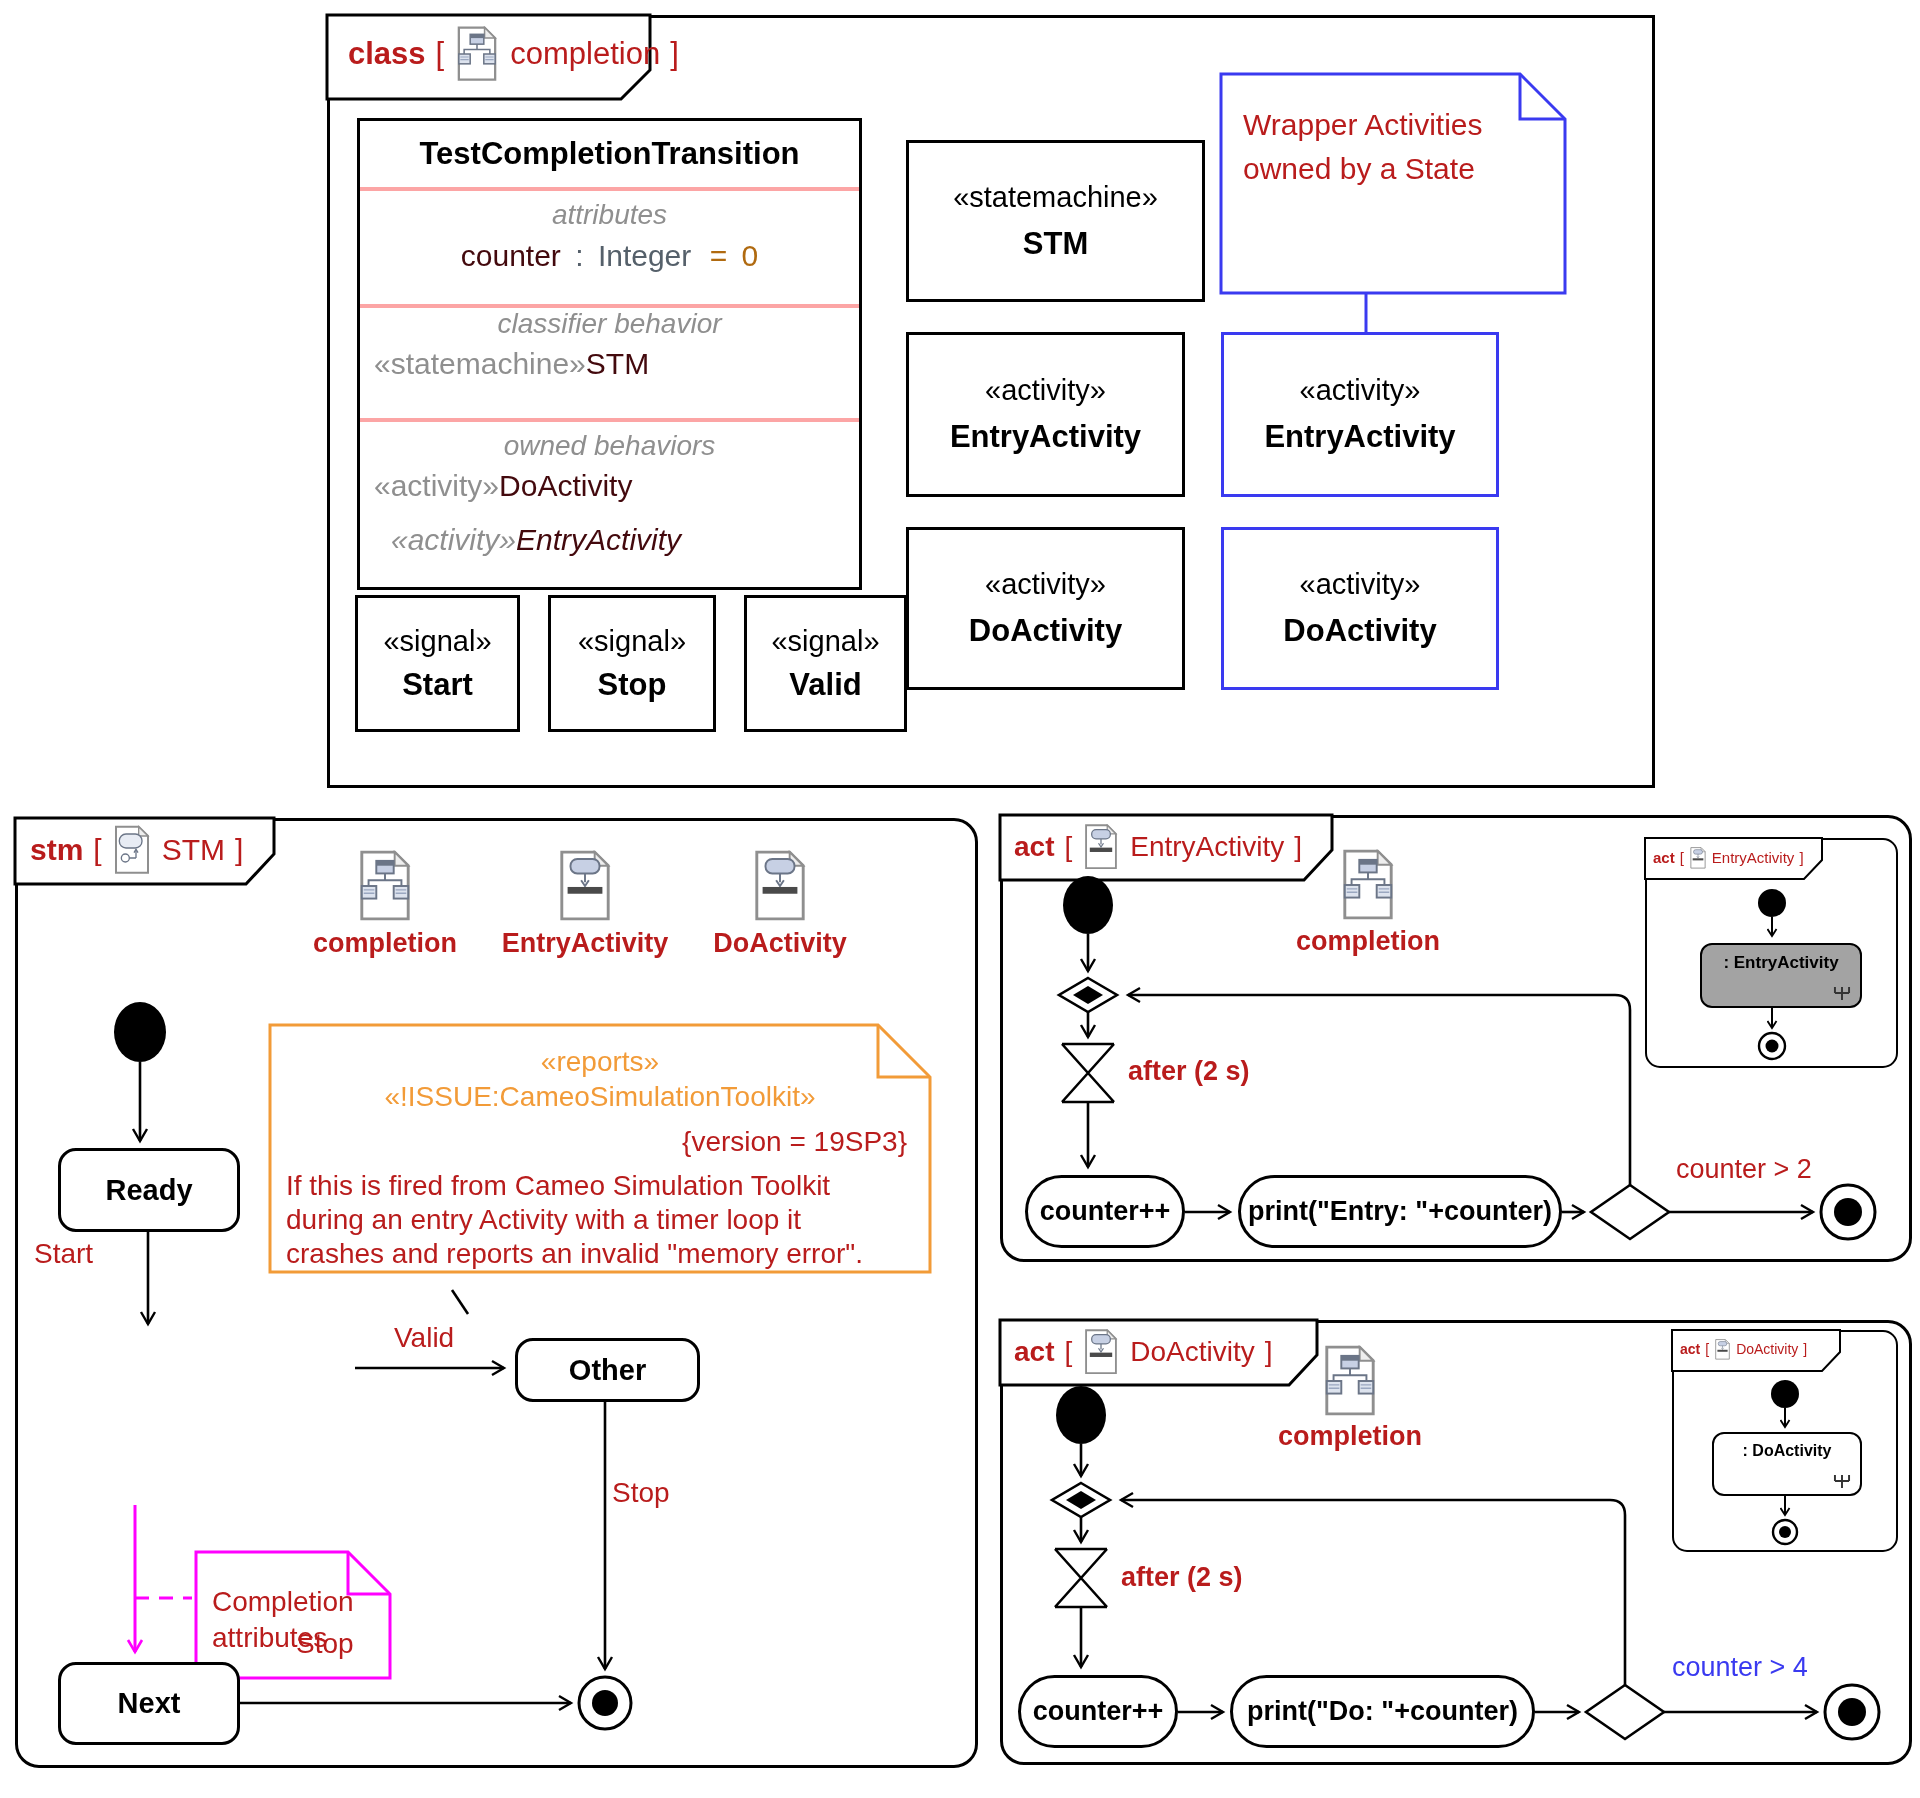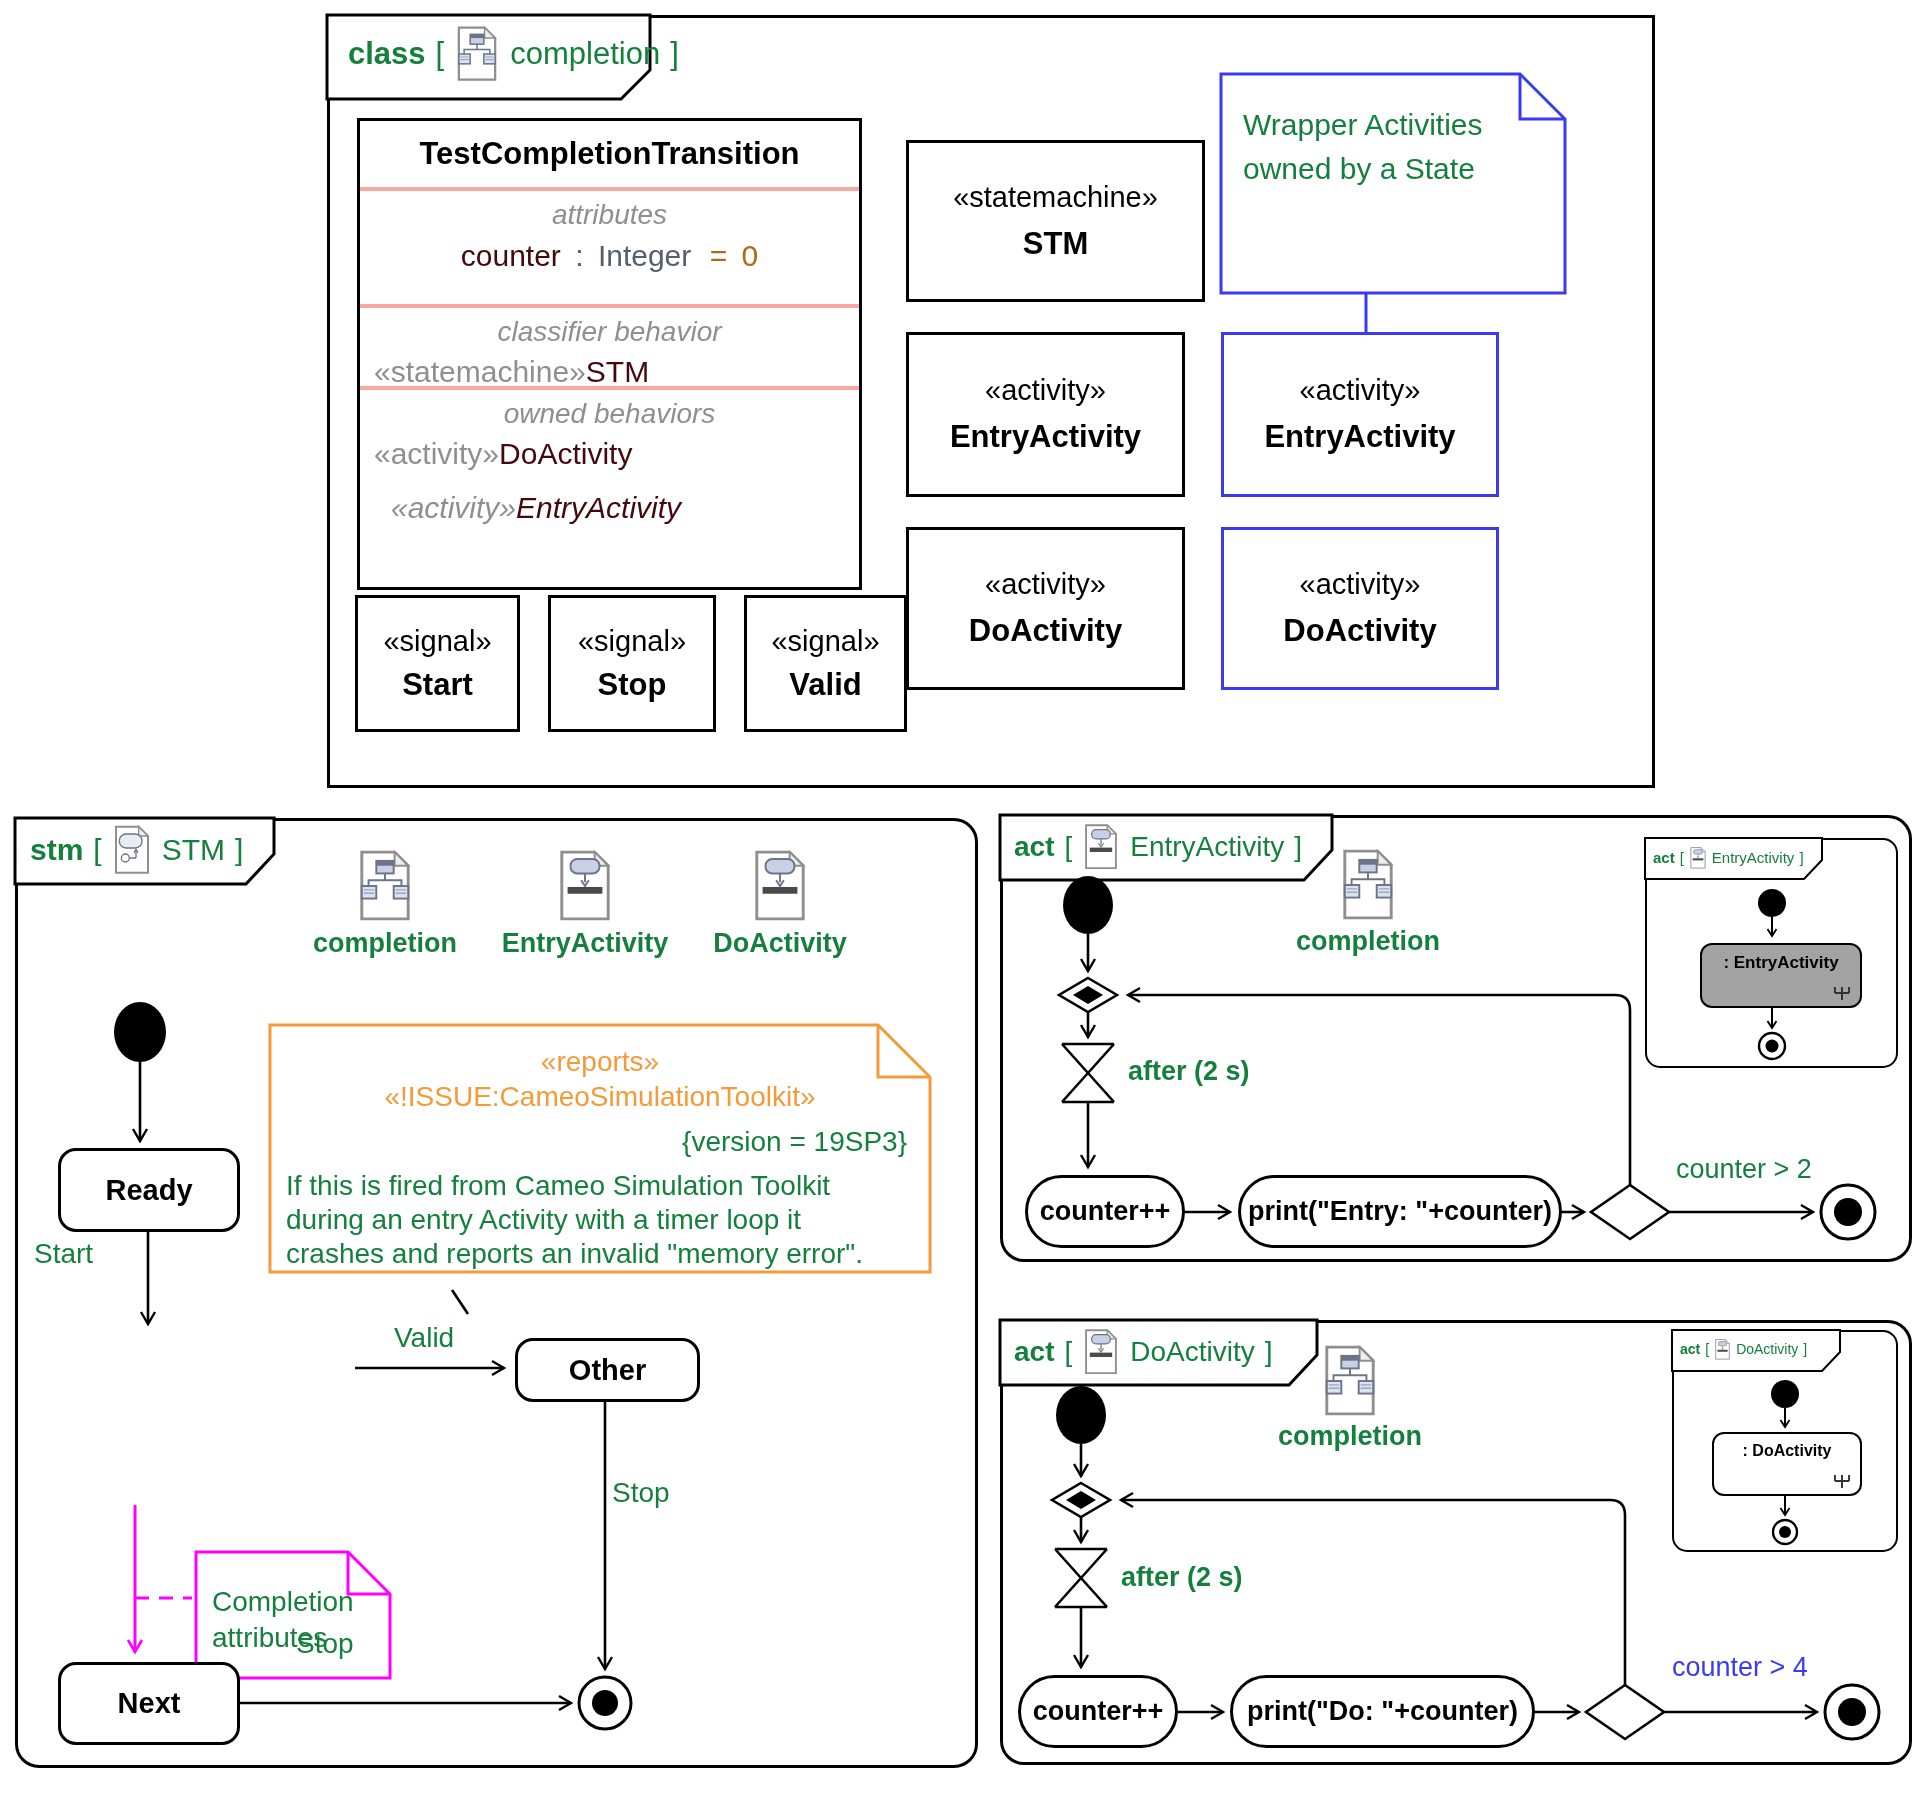--- a/index.html
+++ b/index.html
@@ -1,19 +1,19 @@
 <!DOCTYPE html>
 <html><head>
 <meta charset="utf-8">
 <style>
   html,body{margin:0;padding:0;background:#fff;}
   #canvas{position:relative;width:1920px;height:1798px;background:#fff;overflow:hidden;
           font-family:"Liberation Sans","DejaVu Sans",sans-serif;}
   svg.overlay{position:absolute;left:0;top:0;z-index:1;}
-  .t{position:absolute;z-index:3;color:#15803d;white-space:nowrap;line-height:1.15;
+  .t{position:absolute;z-index:3;color:#b91c1c;white-space:nowrap;line-height:1.15;
      font-family:"Liberation Sans","DejaVu Sans",sans-serif;}
   .c{text-align:center;}
   .r{text-align:right;}
   .b{font-weight:bold;}
   .i{font-style:italic;}
   .gray{color:#8F8F8F;}
   .dgray{color:#55606A;}
   .maroon{color:#43090D;}
   .orange{color:#B06A10;}
   .onote{color:#F29B38;}
@@ -152,21 +152,21 @@
     <div class="comp bt" style="height:117px;padding-top:8px;">
       <div class="c i gray" style="font-size:28px;">attributes</div>
       <div class="c" style="font-size:30px;margin-top:8px;">
         <span class="maroon">counter</span>
         <span class="dgray" style="margin:0 6px;">:</span>
         <span class="dgray">Integer</span>
         <span class="orange" style="margin:0 6px 0 10px;">=</span>
         <span class="orange">0</span>
       </div>
     </div>
-    <div class="comp bt" style="height:82px;padding-top:8px;">
+    <div class="comp bt" style="height:114px;">
       <div class="c i gray" style="font-size:28px;">classifier behavior</div>
       <div style="font-size:30px;margin-top:7px;padding-left:14px;">
         <span class="gray">«statemachine»</span><span class="maroon">STM</span>
       </div>
     </div>
     <div class="comp bt" style="height:166px;padding-top:8px;">
       <div class="c i gray" style="font-size:28px;">owned behaviors</div>
       <div style="font-size:30px;margin-top:7px;padding-left:14px;">
         <span class="gray">«activity»</span><span class="maroon">DoActivity</span>
       </div>

